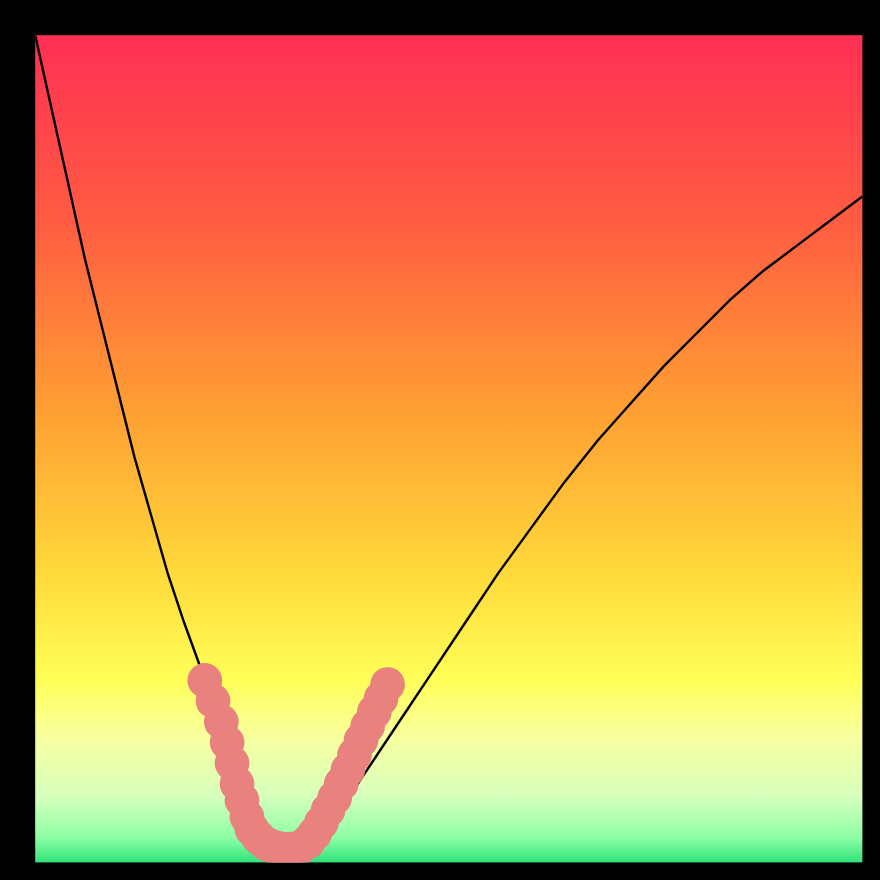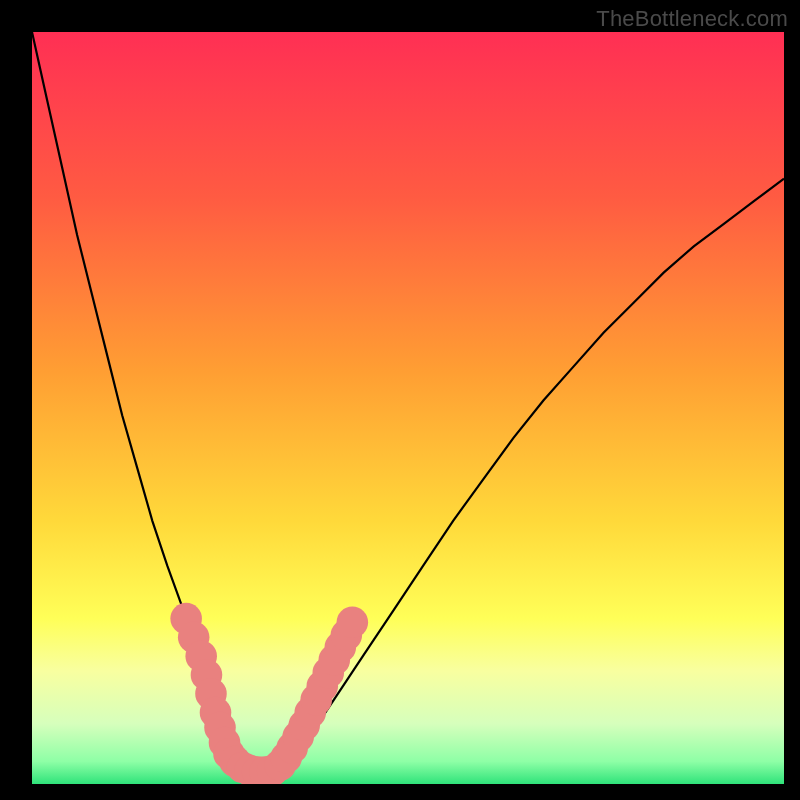--- a/index.html
+++ b/index.html
@@ -94,14 +94,13 @@
           <circle cx="284.26" cy="667.78" r="15.78" class="marker"></circle>
           <circle cx="290.27" cy="654.24" r="15.78" class="marker"></circle>
           <circle cx="296.29" cy="640.70" r="15.78" class="marker"></circle>
           <circle cx="302.30" cy="627.92" r="15.78" class="marker"></circle>
           <circle cx="308.32" cy="615.14" r="15.78" class="marker"></circle>
           <circle cx="314.34" cy="603.10" r="15.78" class="marker"></circle>
           <circle cx="320.35" cy="590.32" r="15.78" class="marker"></circle>
         </g>
     </svg>
   </div>
-  <div class="watermark">TheBottleneck.com</div>
 </div>
 
 </body></html>

